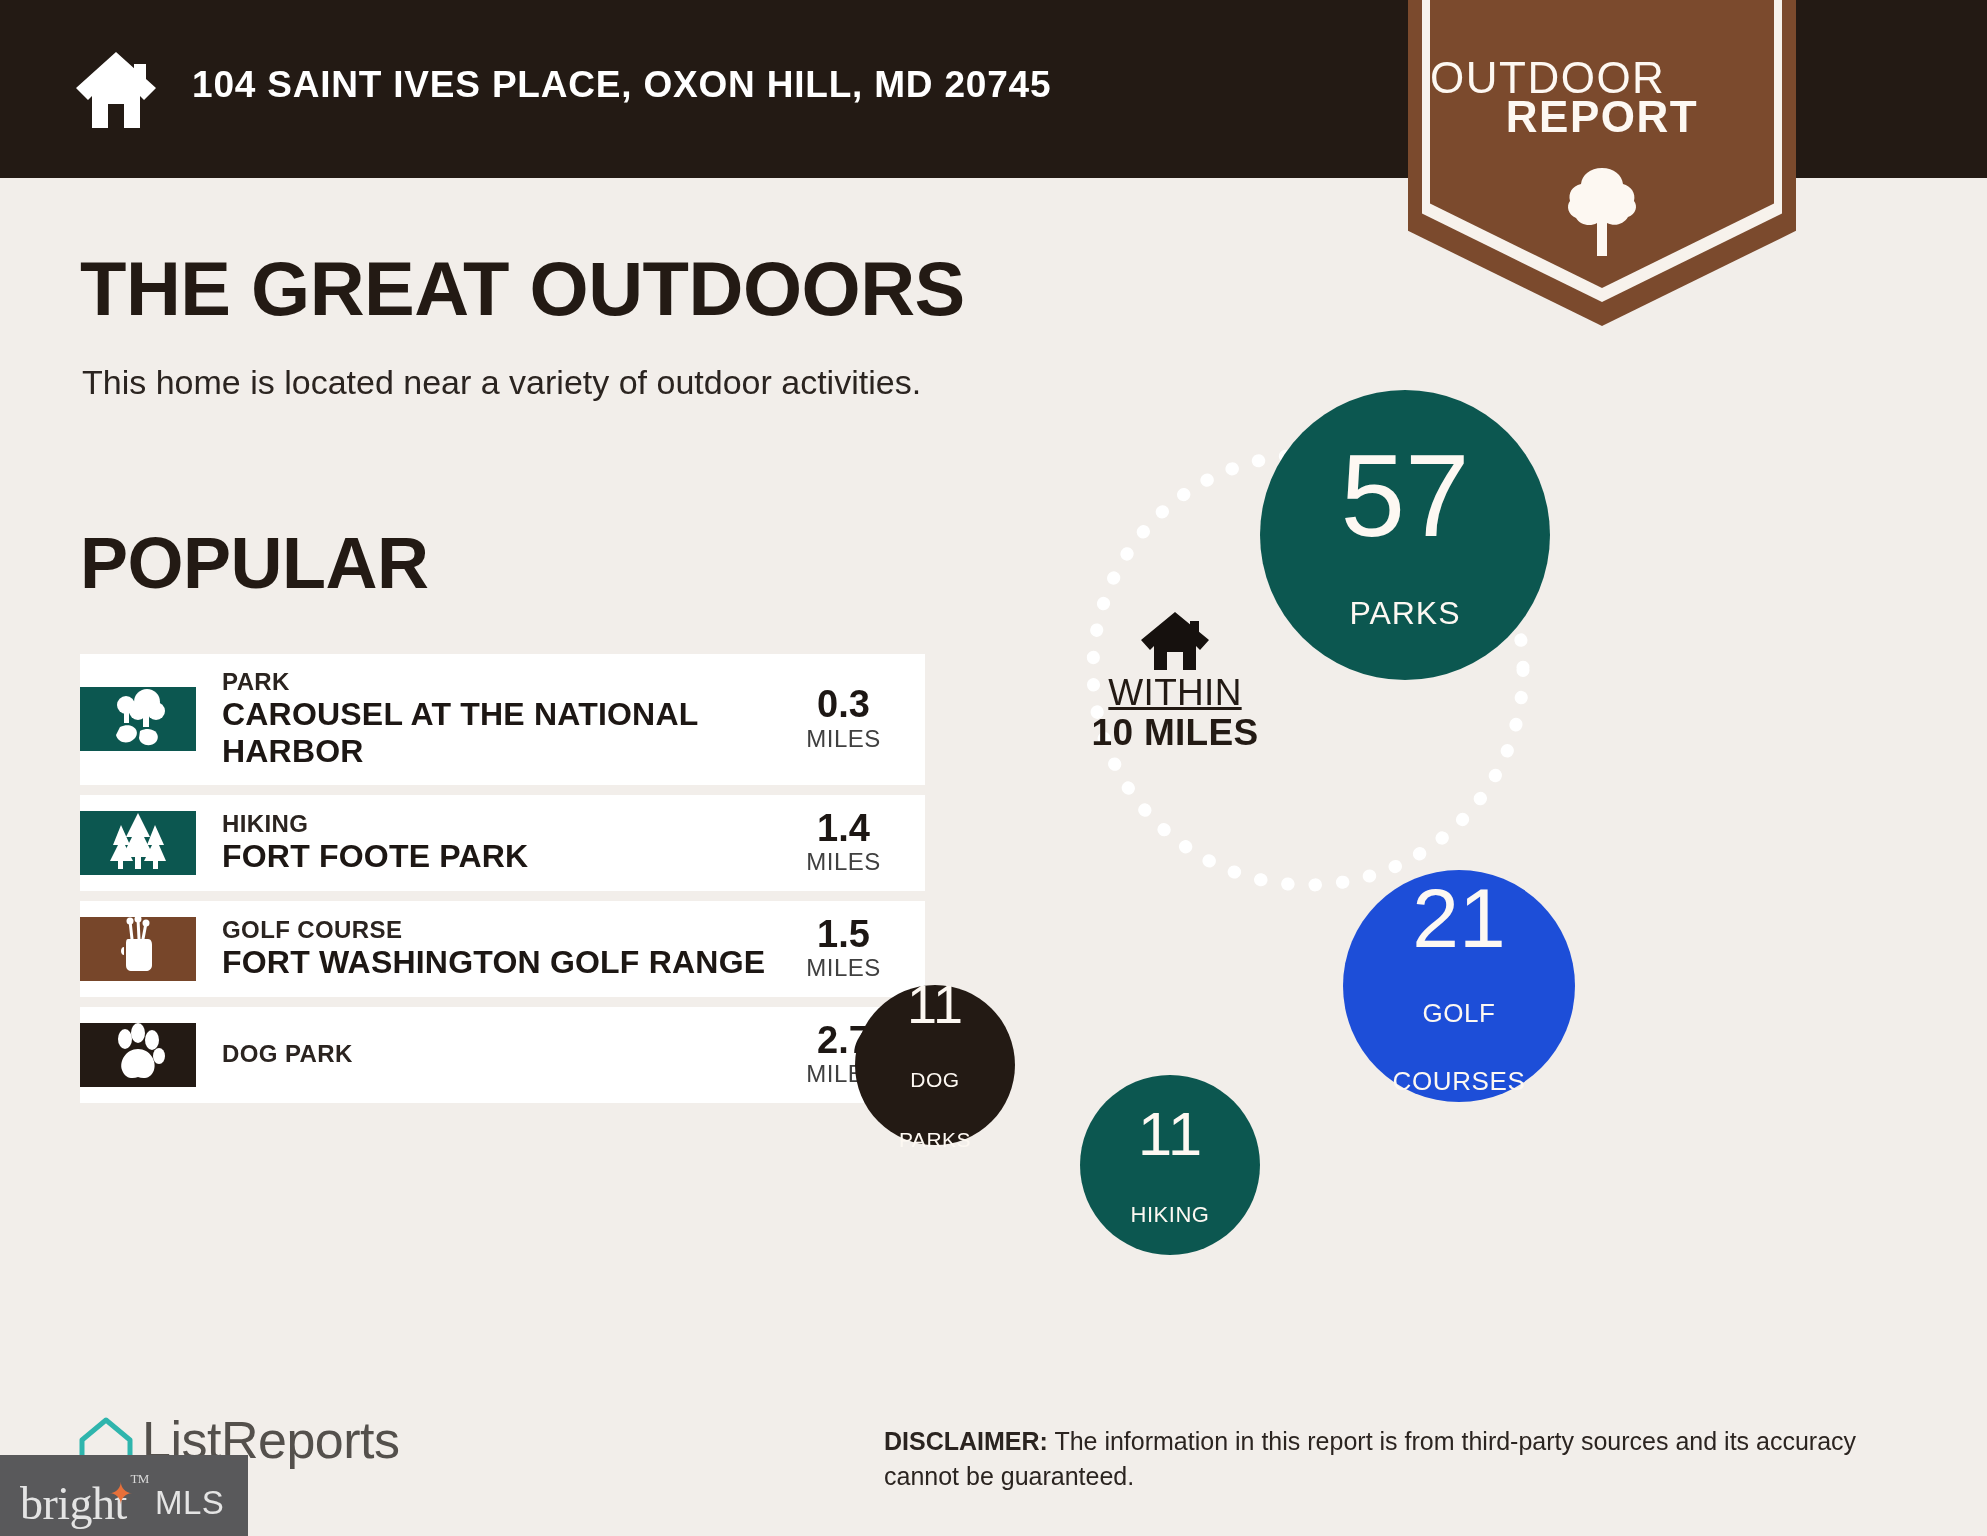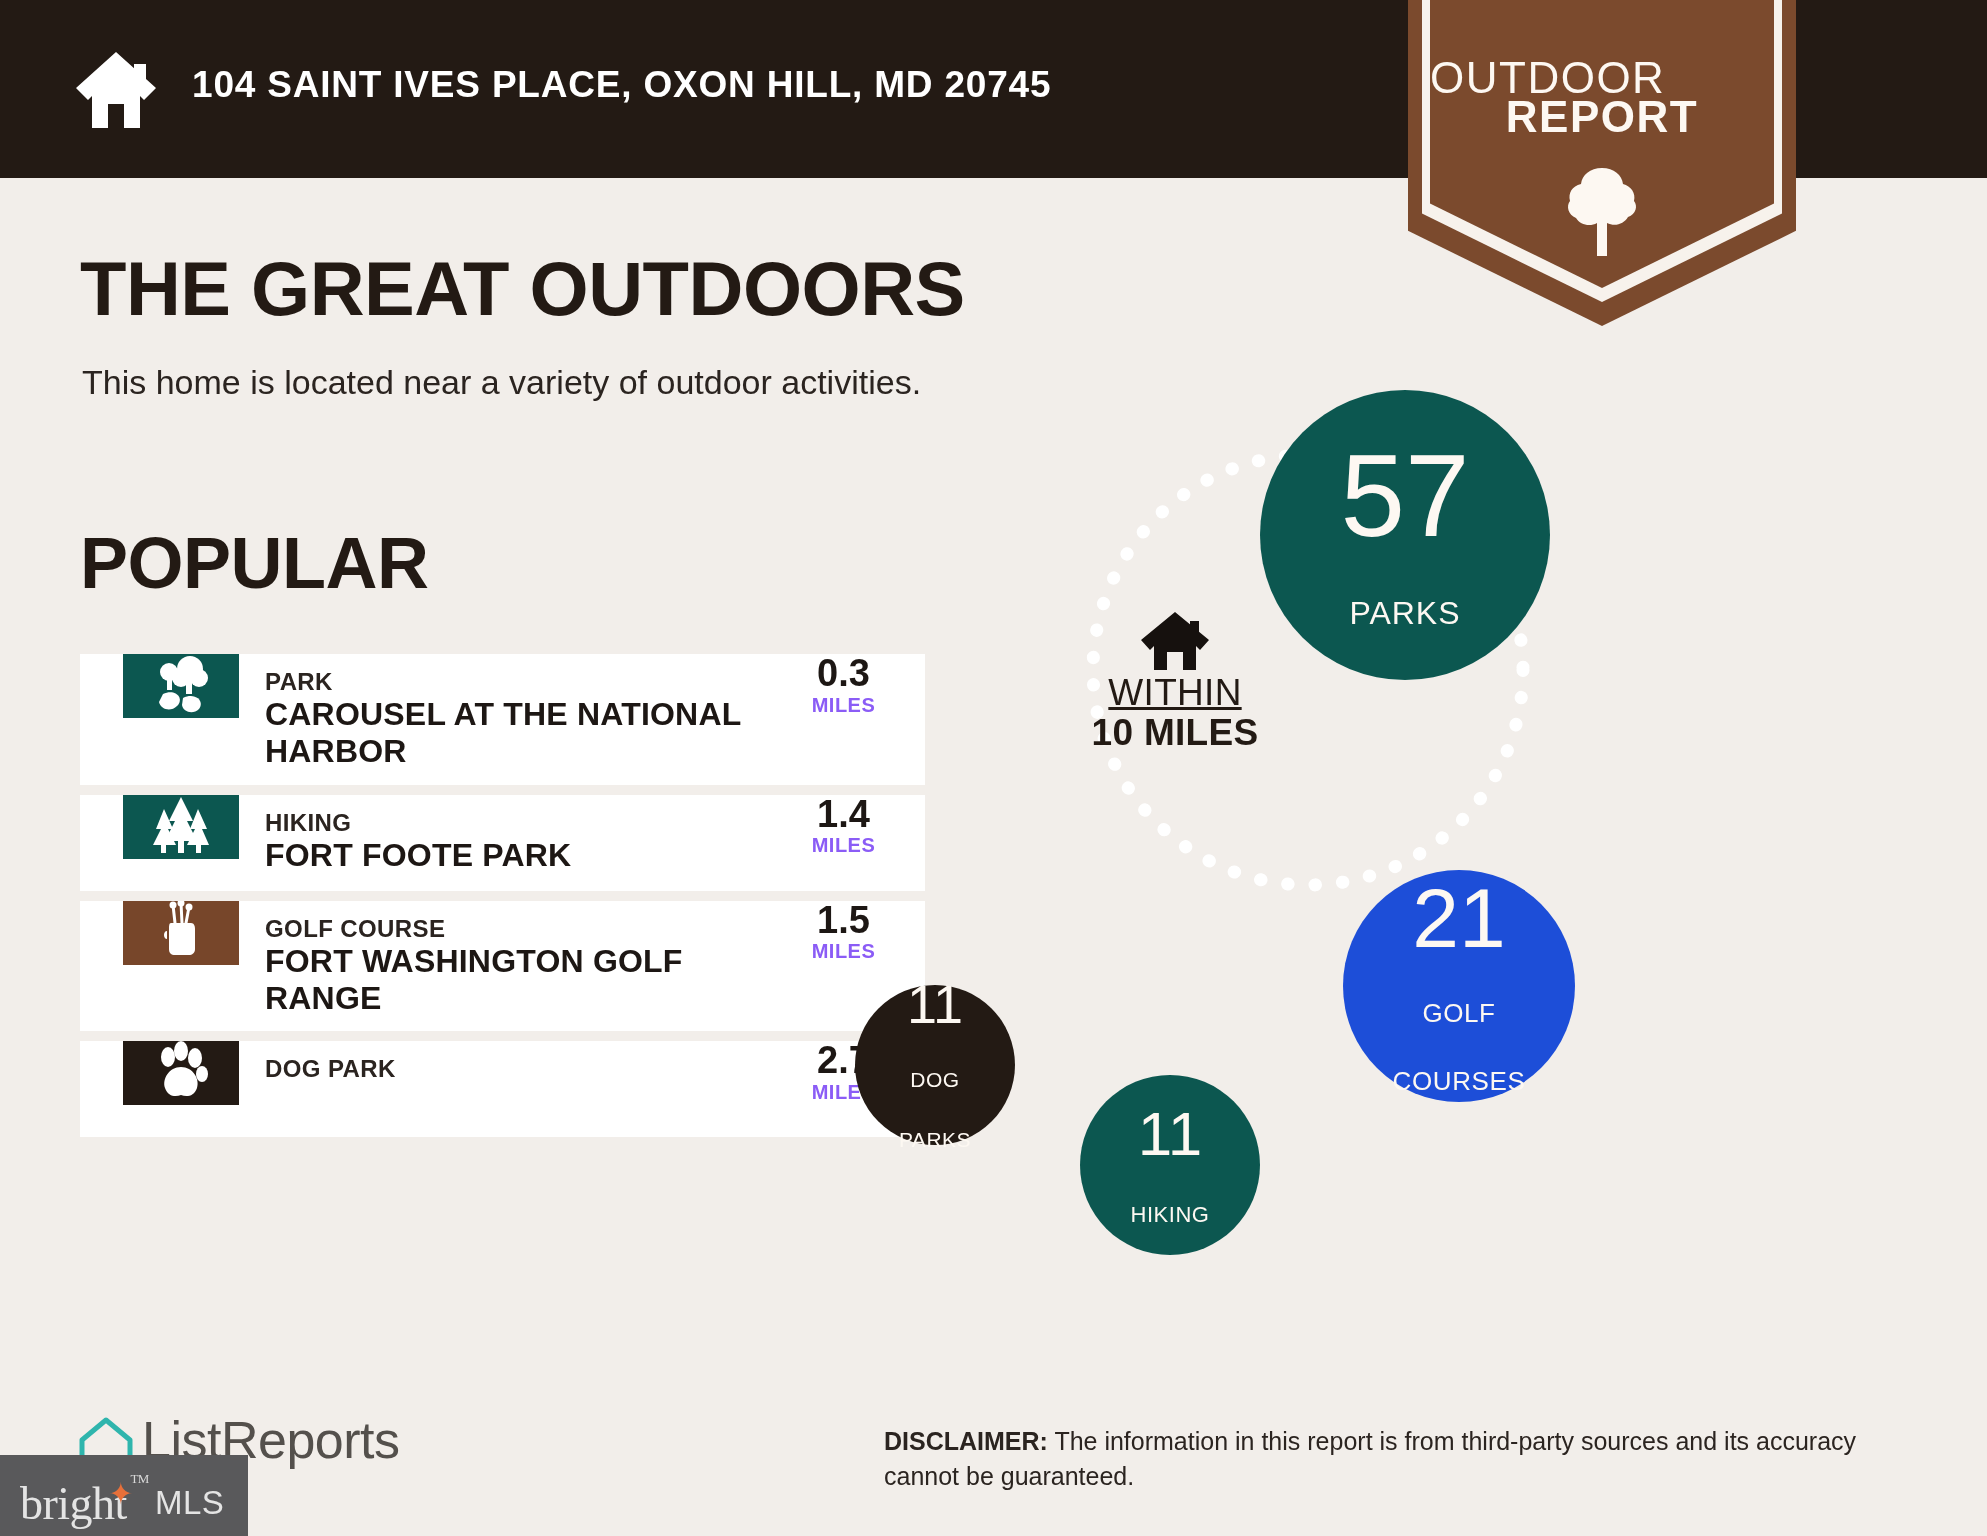--- a/index.html
+++ b/index.html
@@ -83,25 +83,24 @@
     color: #231a14;
   }
 
   
   #popular-list {
     position: absolute; left: 80px; top: 654px;
     width: 845px;
   }
   .poi-row {
     position: relative;
-    display: flex; align-items: flex-start;
+    display: flex; align-items: center;
     margin-bottom: 10px;
     background: #ffffff;
     min-height: 96px;
-    padding-left: 43px;
   }
   .poi-icon-tile {
     width: 116px; flex: 0 0 116px;
     display: flex; align-items: center; justify-content: center;
   }
   .poi-icon-tile svg { width: 56px; height: 60px; }
   .poi-text {
     flex: 1 1 auto;
     padding: 14px 0 14px 26px;
     display: flex; flex-direction: column; justify-content: center;
@@ -117,21 +116,21 @@
   .poi-dist {
     flex: 0 0 145px;
     display: flex; flex-direction: column;
     align-items: center; justify-content: center;
     padding-right: 18px;
   }
   .poi-dist-num {
     font-size: 38px; font-weight: bold; color: #1d1714; line-height: 1.05;
   }
   .poi-dist-unit {
-    font-size: 20px; font-weight: bold; color: #8b5cf6; letter-spacing: 0.5px;
+    font-size: 24px; font-weight: normal; color: #404040; letter-spacing: 0.5px;
   }
 
   
   #diagram {
     position: absolute; left: 1020px; top: 430px;
     width: 900px; height: 760px;
   }
   #dotted-ring {
     position: absolute; left: 58px; top: 10px;
     width: 460px; height: 460px;

